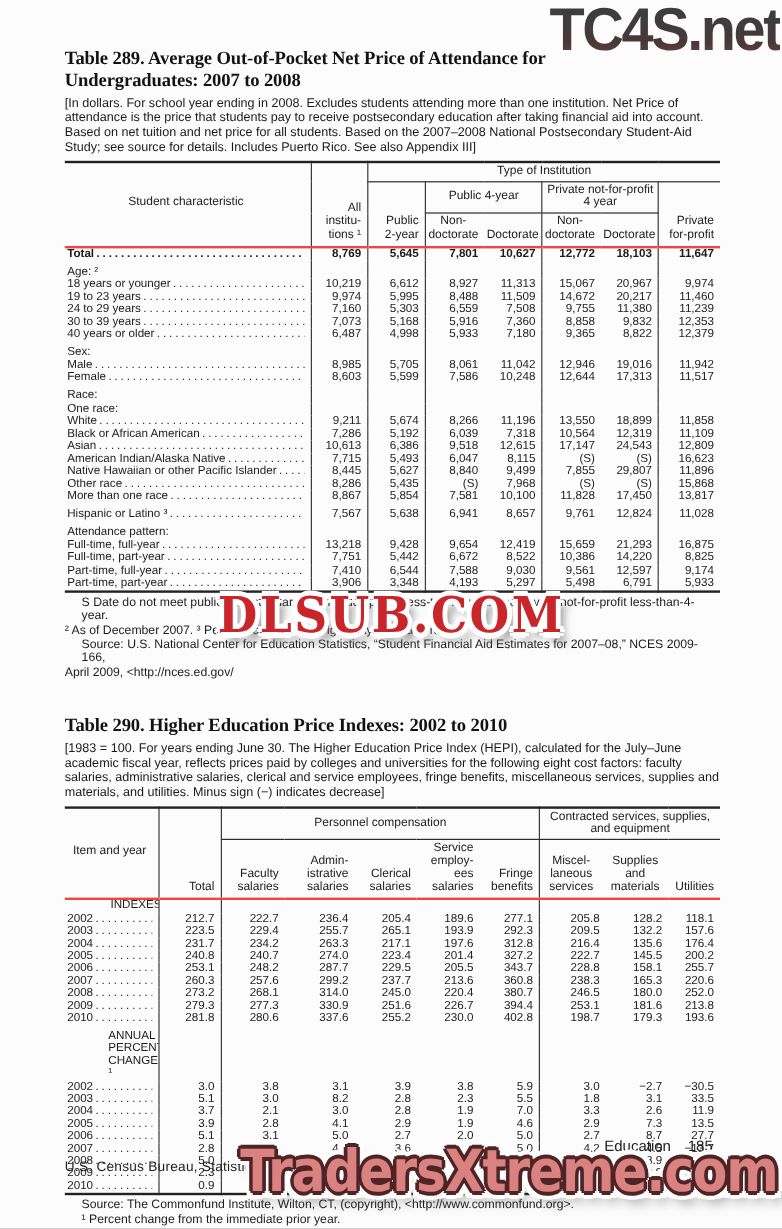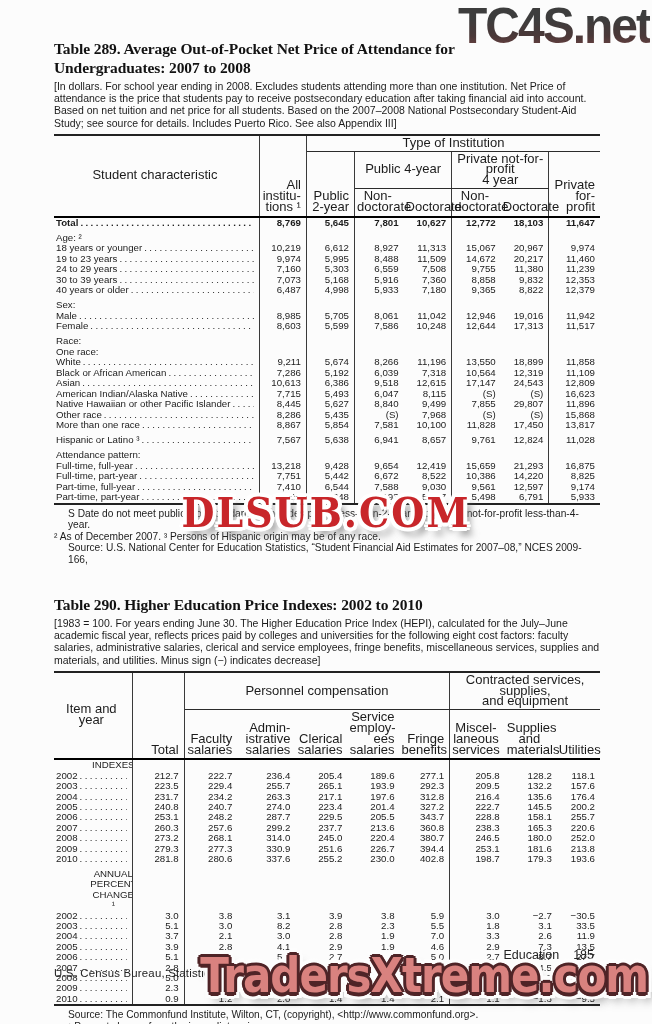--- a/index.html
+++ b/index.html
@@ -18,38 +18,38 @@
   }
   .t290-title{margin-top:30px;}
   .note{font-size:10.5px;line-height:12.2px;margin:3px 0 0;color:#1b1b1b;}
 
   
   table.tbl{
     width:546px;border-collapse:collapse;table-layout:fixed;
     margin-top:5px;font-size:9.7px;
     border-top:2px solid #222;border-bottom:2px solid #222;
   }
-  .tbl th{font-weight:normal;font-size:13px;line-height:10.8px;
+  .tbl th{font-weight:normal;font-size:10px;line-height:10.8px;
     white-space:pre-line;vertical-align:bottom;padding:2px 5px 3px 2px;text-align:right;}
   .tbl th.stub-head{text-align:center;vertical-align:middle;}
   .tbl th.group-label{text-align:center;vertical-align:middle;padding:2px 0 2px;
     border-bottom:1px solid #2b2b2b;}
   .tbl th.ctr{text-align:center;}
   .br{border-right:1px solid #3a3a3a;}
-  .hb{border-bottom:2px solid #000000;}
+  .hb{border-bottom:2px solid #ef4444;}
 
   .tbl td{padding:0 5px 0 2px;line-height:10.5px;vertical-align:bottom;overflow:hidden;}
   .t290 td{line-height:10.4px;}
   td.num{text-align:right;white-space:nowrap;}
   td.stub{padding-right:5px;}
   tr.gap td{padding-top:4.5px;}
   tr.bold td{font-weight:bold;}
   .stub-flex{display:flex;align-items:baseline;}
   .ctr-lbl .stub-flex{justify-content:center;}
-  .ctr-lbl .lbl{white-space:pre-line;text-align:center;padding-left:44px;}
+  .ctr-lbl .lbl{white-space:pre-line;padding-left:44px;}
   .lbl{white-space:nowrap;}
   .dots{flex:1 1 auto;overflow:hidden;white-space:nowrap;margin-left:2px;color:#222;}
   .dots::after{content:"..................................................................................";letter-spacing:2.4px;}
   .ind0{padding-left:2px;}
   .ind1{padding-left:9px;}
   .ind2{padding-left:16px;}
 
   
   .footnotes{margin-top:3px;}
   .fn{font-size:10.2px;line-height:11.6px;}
@@ -512,20 +512,21 @@
             <td class="num br">6,791</td>
             <td class="num">5,933</td>
           </tr>
         </tbody>
     </table>
 
     <div class="footnotes">
       <div class="fn ind">S Date do not meet publication standards. ¹ Includes public less-than-2-year and private not-for-profit less-than-4-year.</div>
       <div class="fn">² As of December 2007. ³ Persons of Hispanic origin may be of any race.</div>
       <div class="fn ind">Source: U.S. National Center for Education Statistics, “Student Financial Aid Estimates for 2007–08,” NCES 2009-166,</div>
+      <div class="fn">April 2009, &lt;http://nces.ed.gov/</div>
     </div>
 
     <h1 class="tbl-title t290-title">Table 290. Higher Education Price Indexes: 2002 to 2010</h1>
     <p class="note">[1983 = 100. For years ending June 30. The Higher Education Price Index (HEPI), calculated for the July–June academic fiscal year, reflects prices paid by colleges and universities for the following eight cost factors: faculty salaries, administrative salaries, clerical and service employees, fringe benefits, miscellaneous services, supplies and materials, and utilities. Minus sign (−) indicates decrease]</p>
 
     <table class="tbl t290">
       <colgroup>
         <col style="width:78px">
           <col style="width:52px">
           <col style="width:53px">

